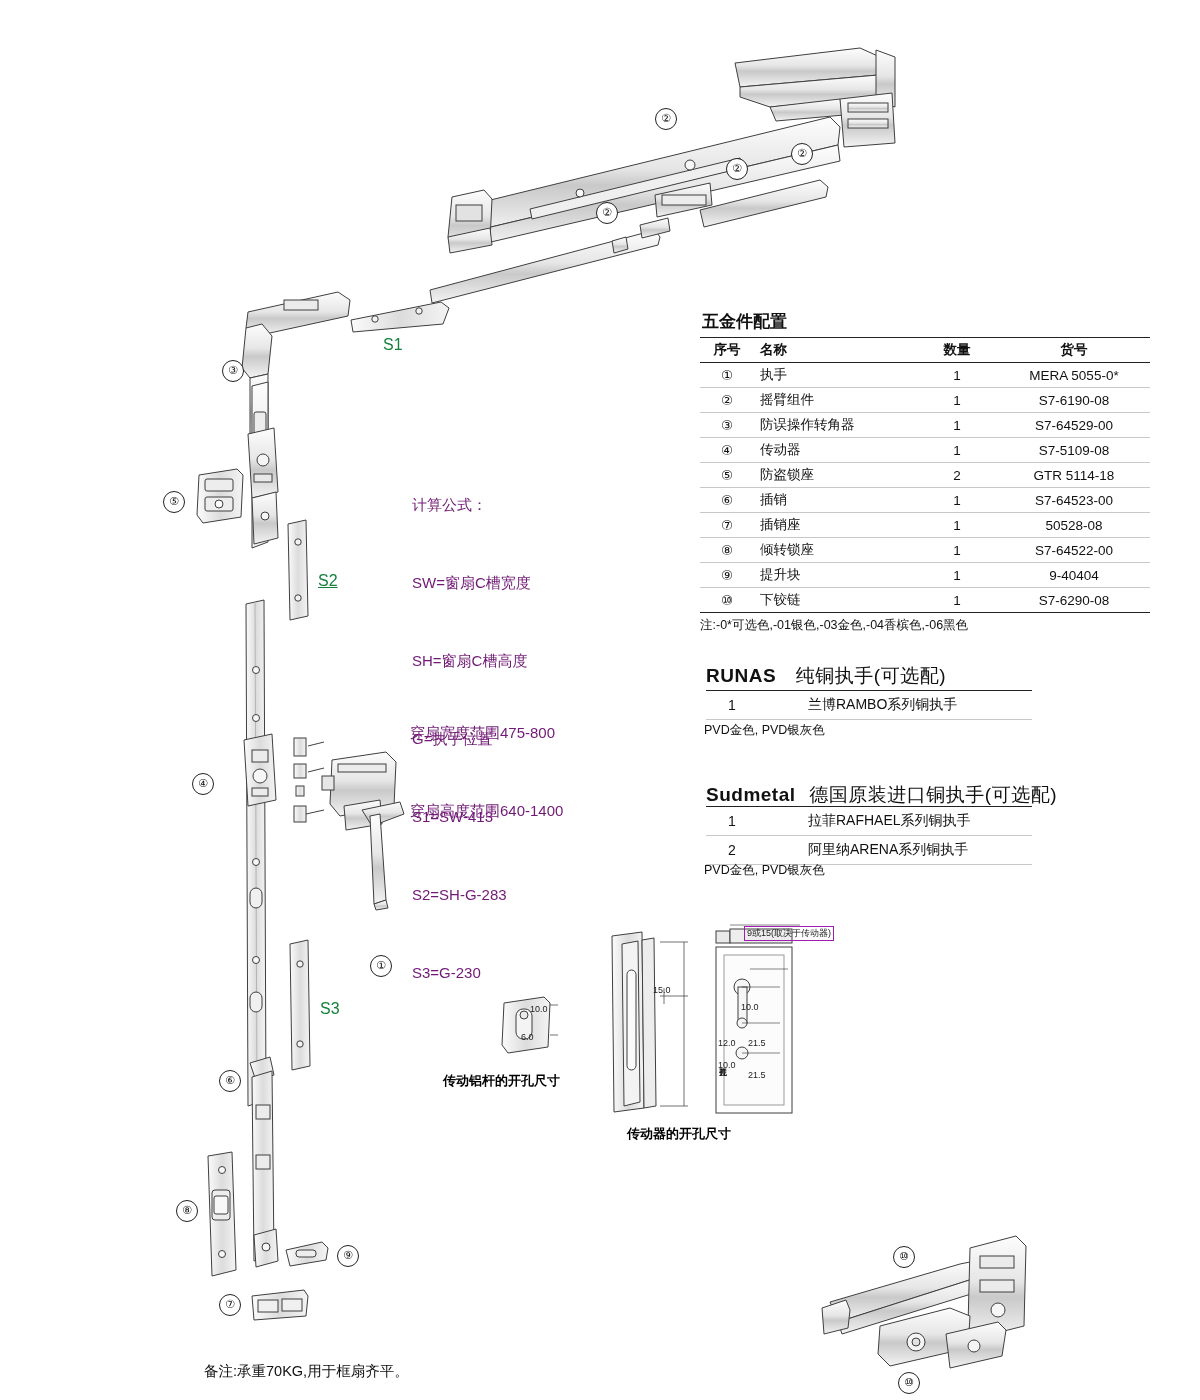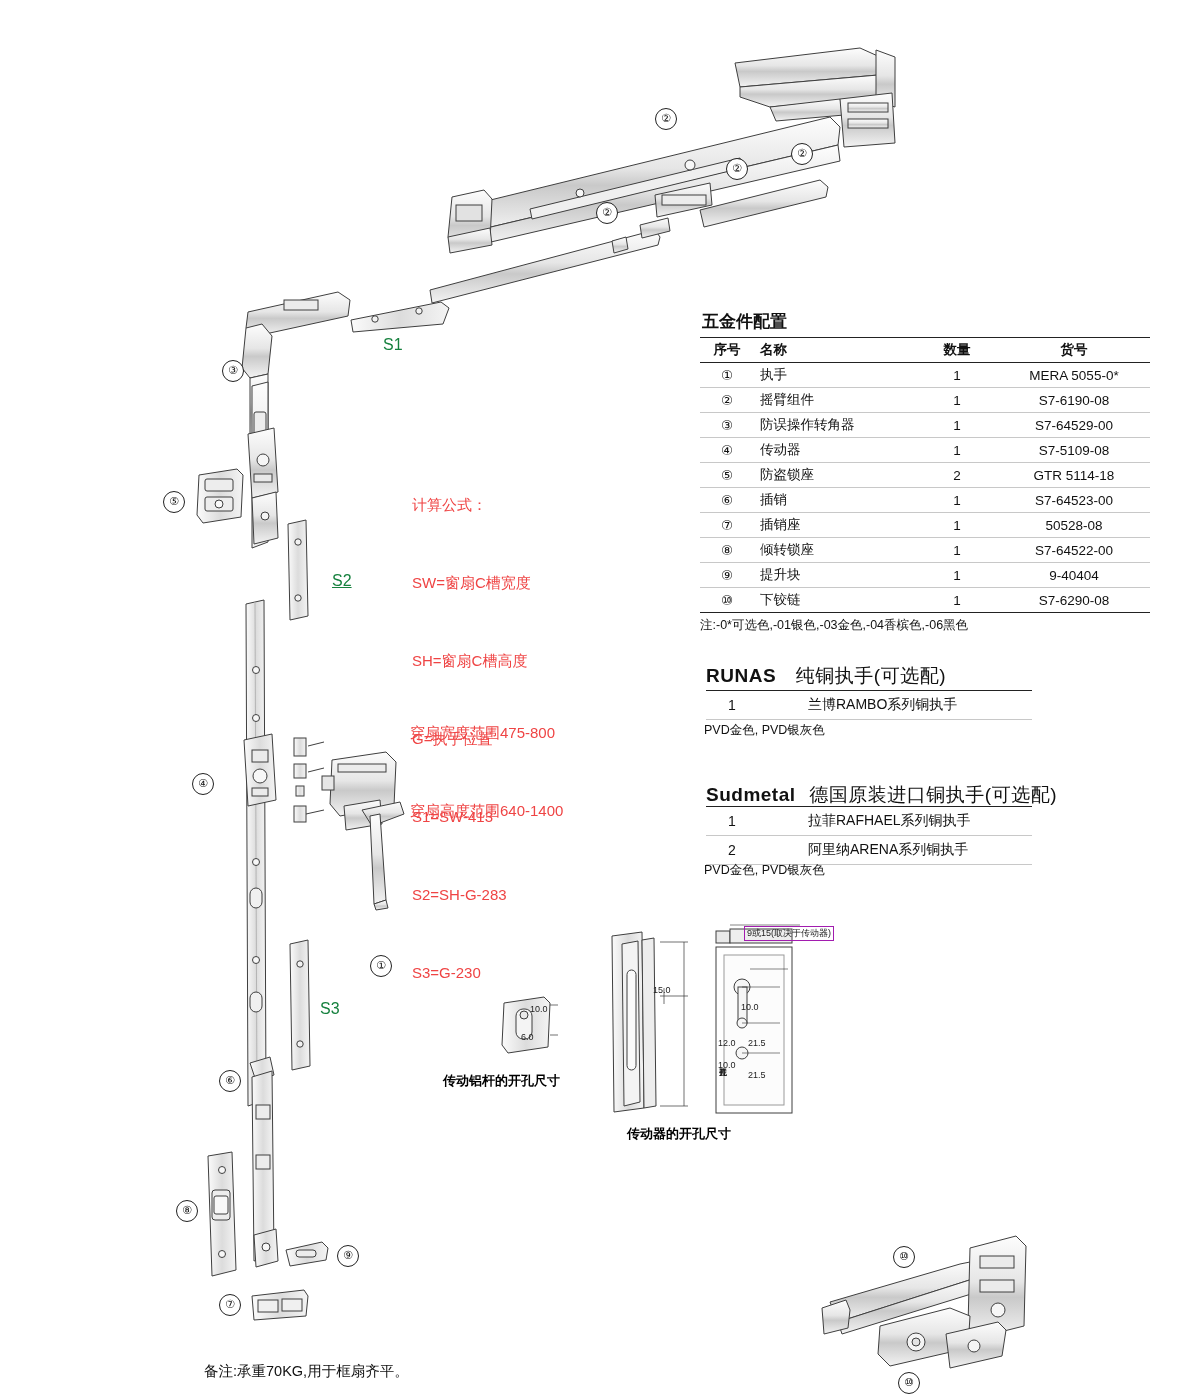--- a/index.html
+++ b/index.html
@@ -12,21 +12,21 @@
   .part{position:absolute;}
   
   .cnum{
     position:absolute;width:20px;height:20px;border:1px solid #222;border-radius:50%;
     font-size:11px;line-height:19px;text-align:center;background:#fff;color:#111;
   }
   
   .lbl{position:absolute;font-size:16px;color:#15803d;}
   .lbl-s{position:absolute;font-size:13px;color:#000000;font-weight:bold;}
   .lbl-xs{position:absolute;font-size:9px;color:#222;}
-  .formula{position:absolute;font-size:15px;line-height:26px;color:#ef4444;white-space:pre;}
+  .formula{position:absolute;font-size:15px;line-height:26px;color:#701a75;white-space:pre;}
   
   .tbl-title{position:absolute;font-size:17px;font-weight:bold;}
   table.cfg{position:absolute;border-collapse:collapse;font-size:13.5px;}
   table.cfg th,table.cfg td{padding:3px 6px;text-align:center;white-space:nowrap;}
   table.cfg thead th{border-top:1px solid #222;border-bottom:1px solid #222;font-weight:bold;}
   table.cfg tbody td{border-bottom:1px solid #c8c8c8;}
   table.cfg tbody tr:last-child td{border-bottom:1px solid #222;}
   .colno{width:42px;}
   .colname{width:150px;text-align:left !important;}
   .colqty{width:70px;}
@@ -150,21 +150,21 @@
 
 <div class="part" style="left:282px;top:520px;width:32px;height:105px;">
   <svg width="32" height="105" viewBox="0 0 32 105">
     <g stroke="#3f3f3f" stroke-width="1" fill="url(#mg2)">
       <polygon points="6,4 24,0 26,96 8,100"></polygon>
       <circle cx="16" cy="22" r="3.2" fill="#f2f2f2"></circle>
       <circle cx="16" cy="78" r="3.2" fill="#f2f2f2"></circle>
     </g>
   </svg>
 </div>
-<div class="lbl" style="left:332px;top:572px;text-decoration:underline;">S2</div>
+<div class="lbl" style="left:318px;top:572px;text-decoration:underline;">S2</div>
 
 <div class="formula" style="left:412px;top:440px;">
   <div>计算公式：</div>
   <div>SW=窗扇C槽宽度</div>
   <div>SH=窗扇C槽高度</div>
   <div>G=执手位置</div>
   <div>S1=SW-413</div>
   <div>S2=SH-G-283</div>
   <div>S3=G-230</div>
 </div>

